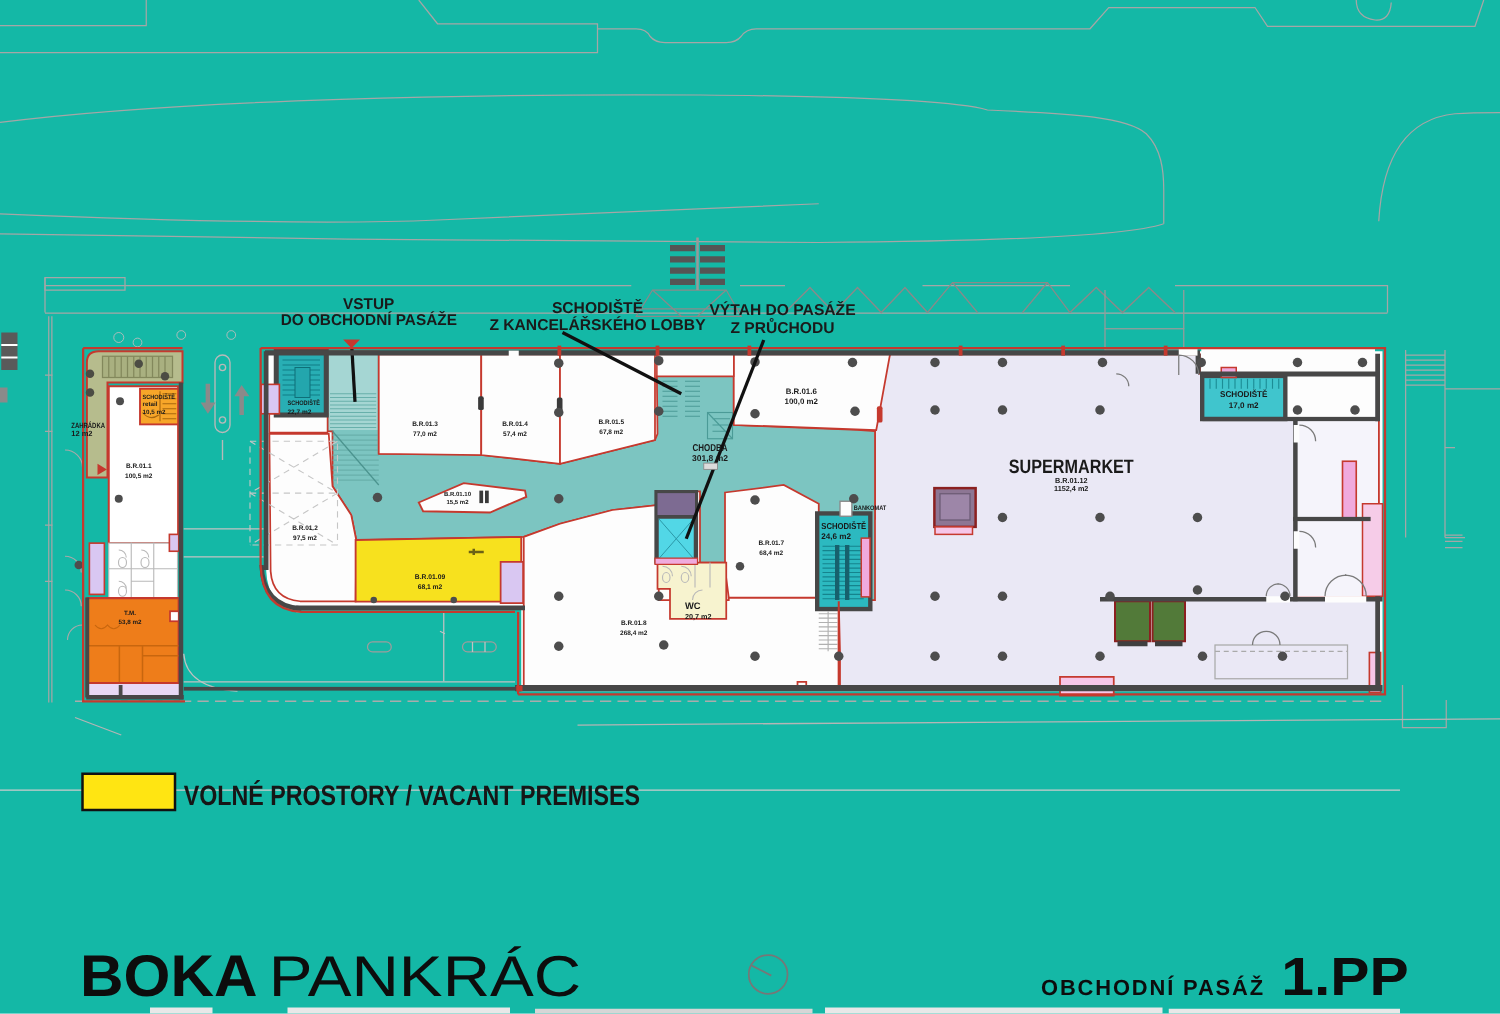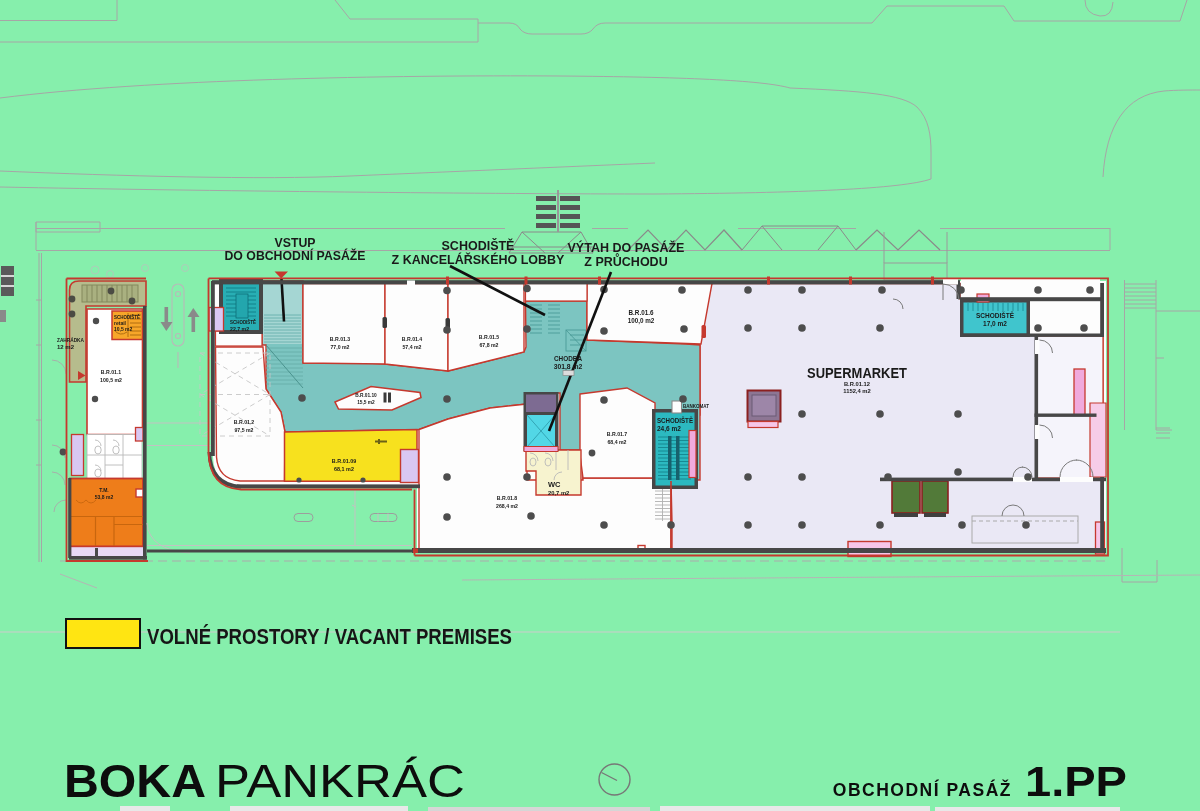--- a/index.html
+++ b/index.html
@@ -1,16 +1,16 @@
 <!DOCTYPE html>
 <html><head>
 <meta charset="utf-8">
 <style>
   html,body{margin:0;padding:0;background:#fff;}
-  #page{position:relative;width:1200px;height:811px;overflow:hidden;background:#86efac;
+  #page{position:relative;width:1200px;height:811px;overflow:hidden;background:#14b8a6;
         font-family:"Liberation Sans", sans-serif;}
   svg{position:absolute;top:0;left:0;}
   .lbl{font-family:"Liberation Sans", sans-serif;font-weight:bold;fill:#1a1a1a;}
 </style>
 </head>
 <body>
 <div id="page">
 <svg width="1200" height="811" viewBox="0 0 1200 811">
 
 <g fill="none" stroke="#a6a6a6" stroke-width="1">

